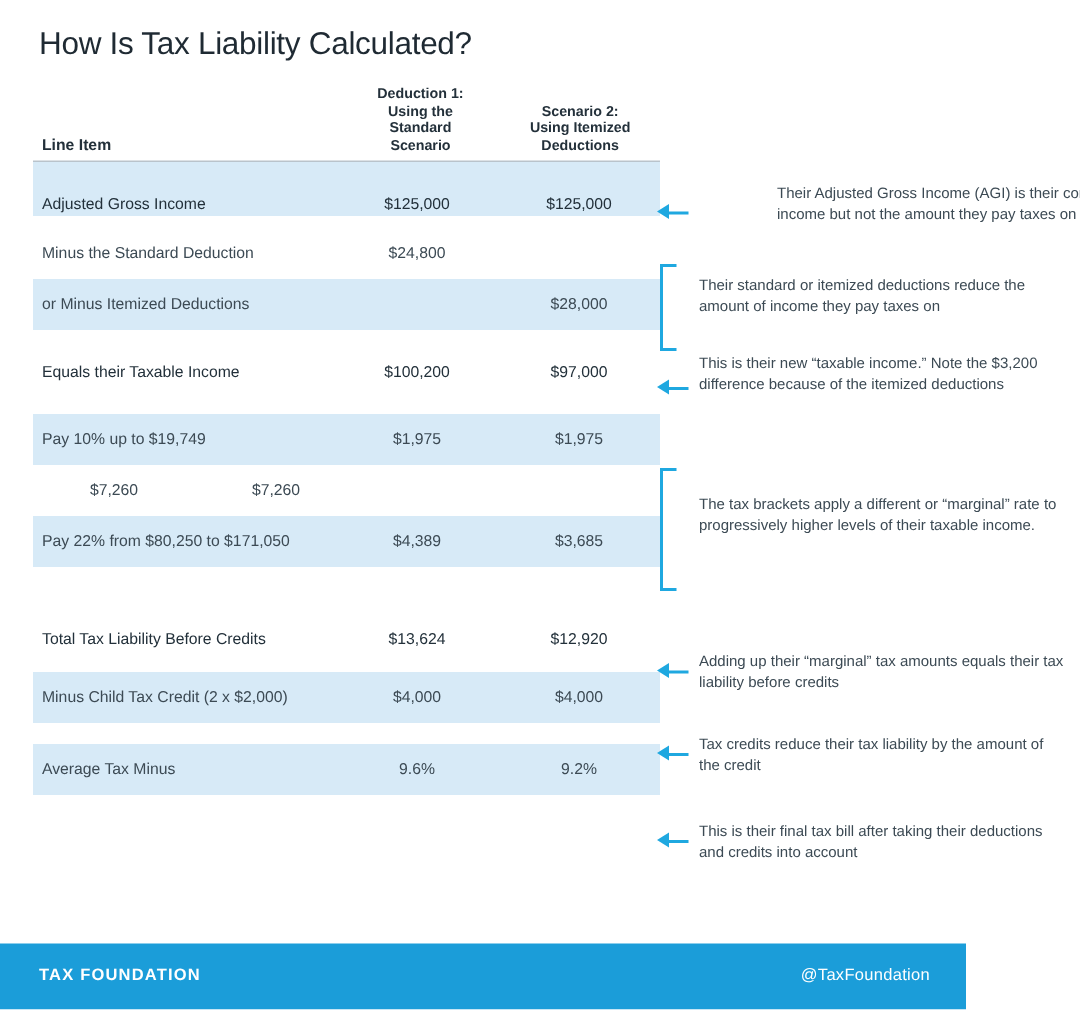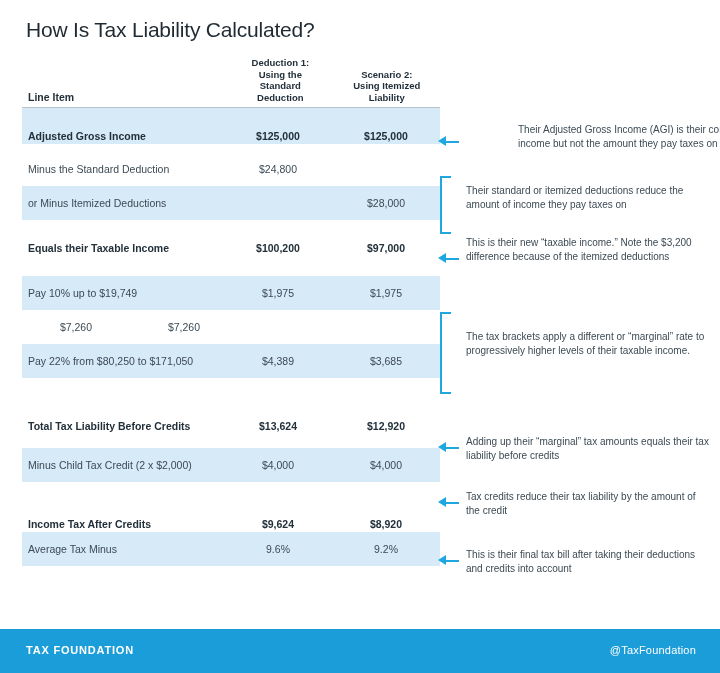--- a/index.html
+++ b/index.html
@@ -77,21 +77,21 @@
     width: 202px;
     padding-left: 6px;
     box-sizing: border-box;
     font-size: 10.5px;
   }
   .cell-num {
     width: 108px;
     text-align: center;
     font-size: 10.5px;
   }
-  .bold { font-weight: bold; color: #22303a; margin-top: 20px; }
+  .bold { font-weight: normal; color: #22303a; margin-top: 20px; }
   .normal { font-weight: normal; color: #3c4a54; }
 
   .spacer-8 { height: 8px; }
   .spacer-14 { height: 14px; }
   .spacer-20 { height: 20px; }
 
   
   .note {
     position: absolute;
     font-size: 10px;
@@ -129,21 +129,21 @@
     border-top: 2px solid #1fa8e0;
     border-bottom: 2px solid #1fa8e0;
     width: 9px;
   }
 
   
   .footer {
     position: absolute;
     left: 0;
     bottom: 0;
-    width: 720px;
+    width: 644px;
     height: 44px;
     background: #1b9dd9;
     color: #ffffff;
   }
   .footer .brand {
     position: absolute;
     left: 26px;
     top: 15px;
     font-size: 11px;
     font-weight: bold;
@@ -165,26 +165,26 @@
   <div class="title">How Is Tax Liability Calculated?</div>
 
   <div class="table">
 
     <div class="head-row">
       <div class="col-item head-item">Line Item</div>
       <div class="col-s1 head-scen">
         <div>Deduction 1:</div>
         <div>Using the</div>
         <div>Standard</div>
-        <div>Deduction</div>
+        <div>Scenario</div>
       </div>
       <div class="col-s2 head-scen">
         <div>Scenario 2:</div>
         <div>Using Itemized</div>
-        <div>Liability</div>
+        <div>Deductions</div>
       </div>
     </div>
 
     <div class="row shaded tall">
       <div class="cell-item bold">Adjusted Gross Income</div>
       <div class="cell-num bold">$125,000</div>
       <div class="cell-num bold">$125,000</div>
     </div>
 
     <div class="spacer-8"></div>
@@ -237,25 +237,20 @@
     <div class="spacer-14"></div>
 
     <div class="row shaded">
       <div class="cell-item normal">Minus Child Tax Credit (2 x $2,000)</div>
       <div class="cell-num normal">$4,000</div>
       <div class="cell-num normal">$4,000</div>
     </div>
 
     <div class="spacer-14"></div>
 
-    <div class="row tall">
-      <div class="cell-item bold">Income Tax After Credits</div>
-      <div class="cell-num bold">$9,624</div>
-      <div class="cell-num bold">$8,920</div>
-    </div>
 
     <div class="row shaded">
       <div class="cell-item normal">Average Tax Minus</div>
       <div class="cell-num normal">9.6%</div>
       <div class="cell-num normal">9.2%</div>
     </div>
 
   </div>
 
   <div class="arrow" style="left:438px; top:136px;">

